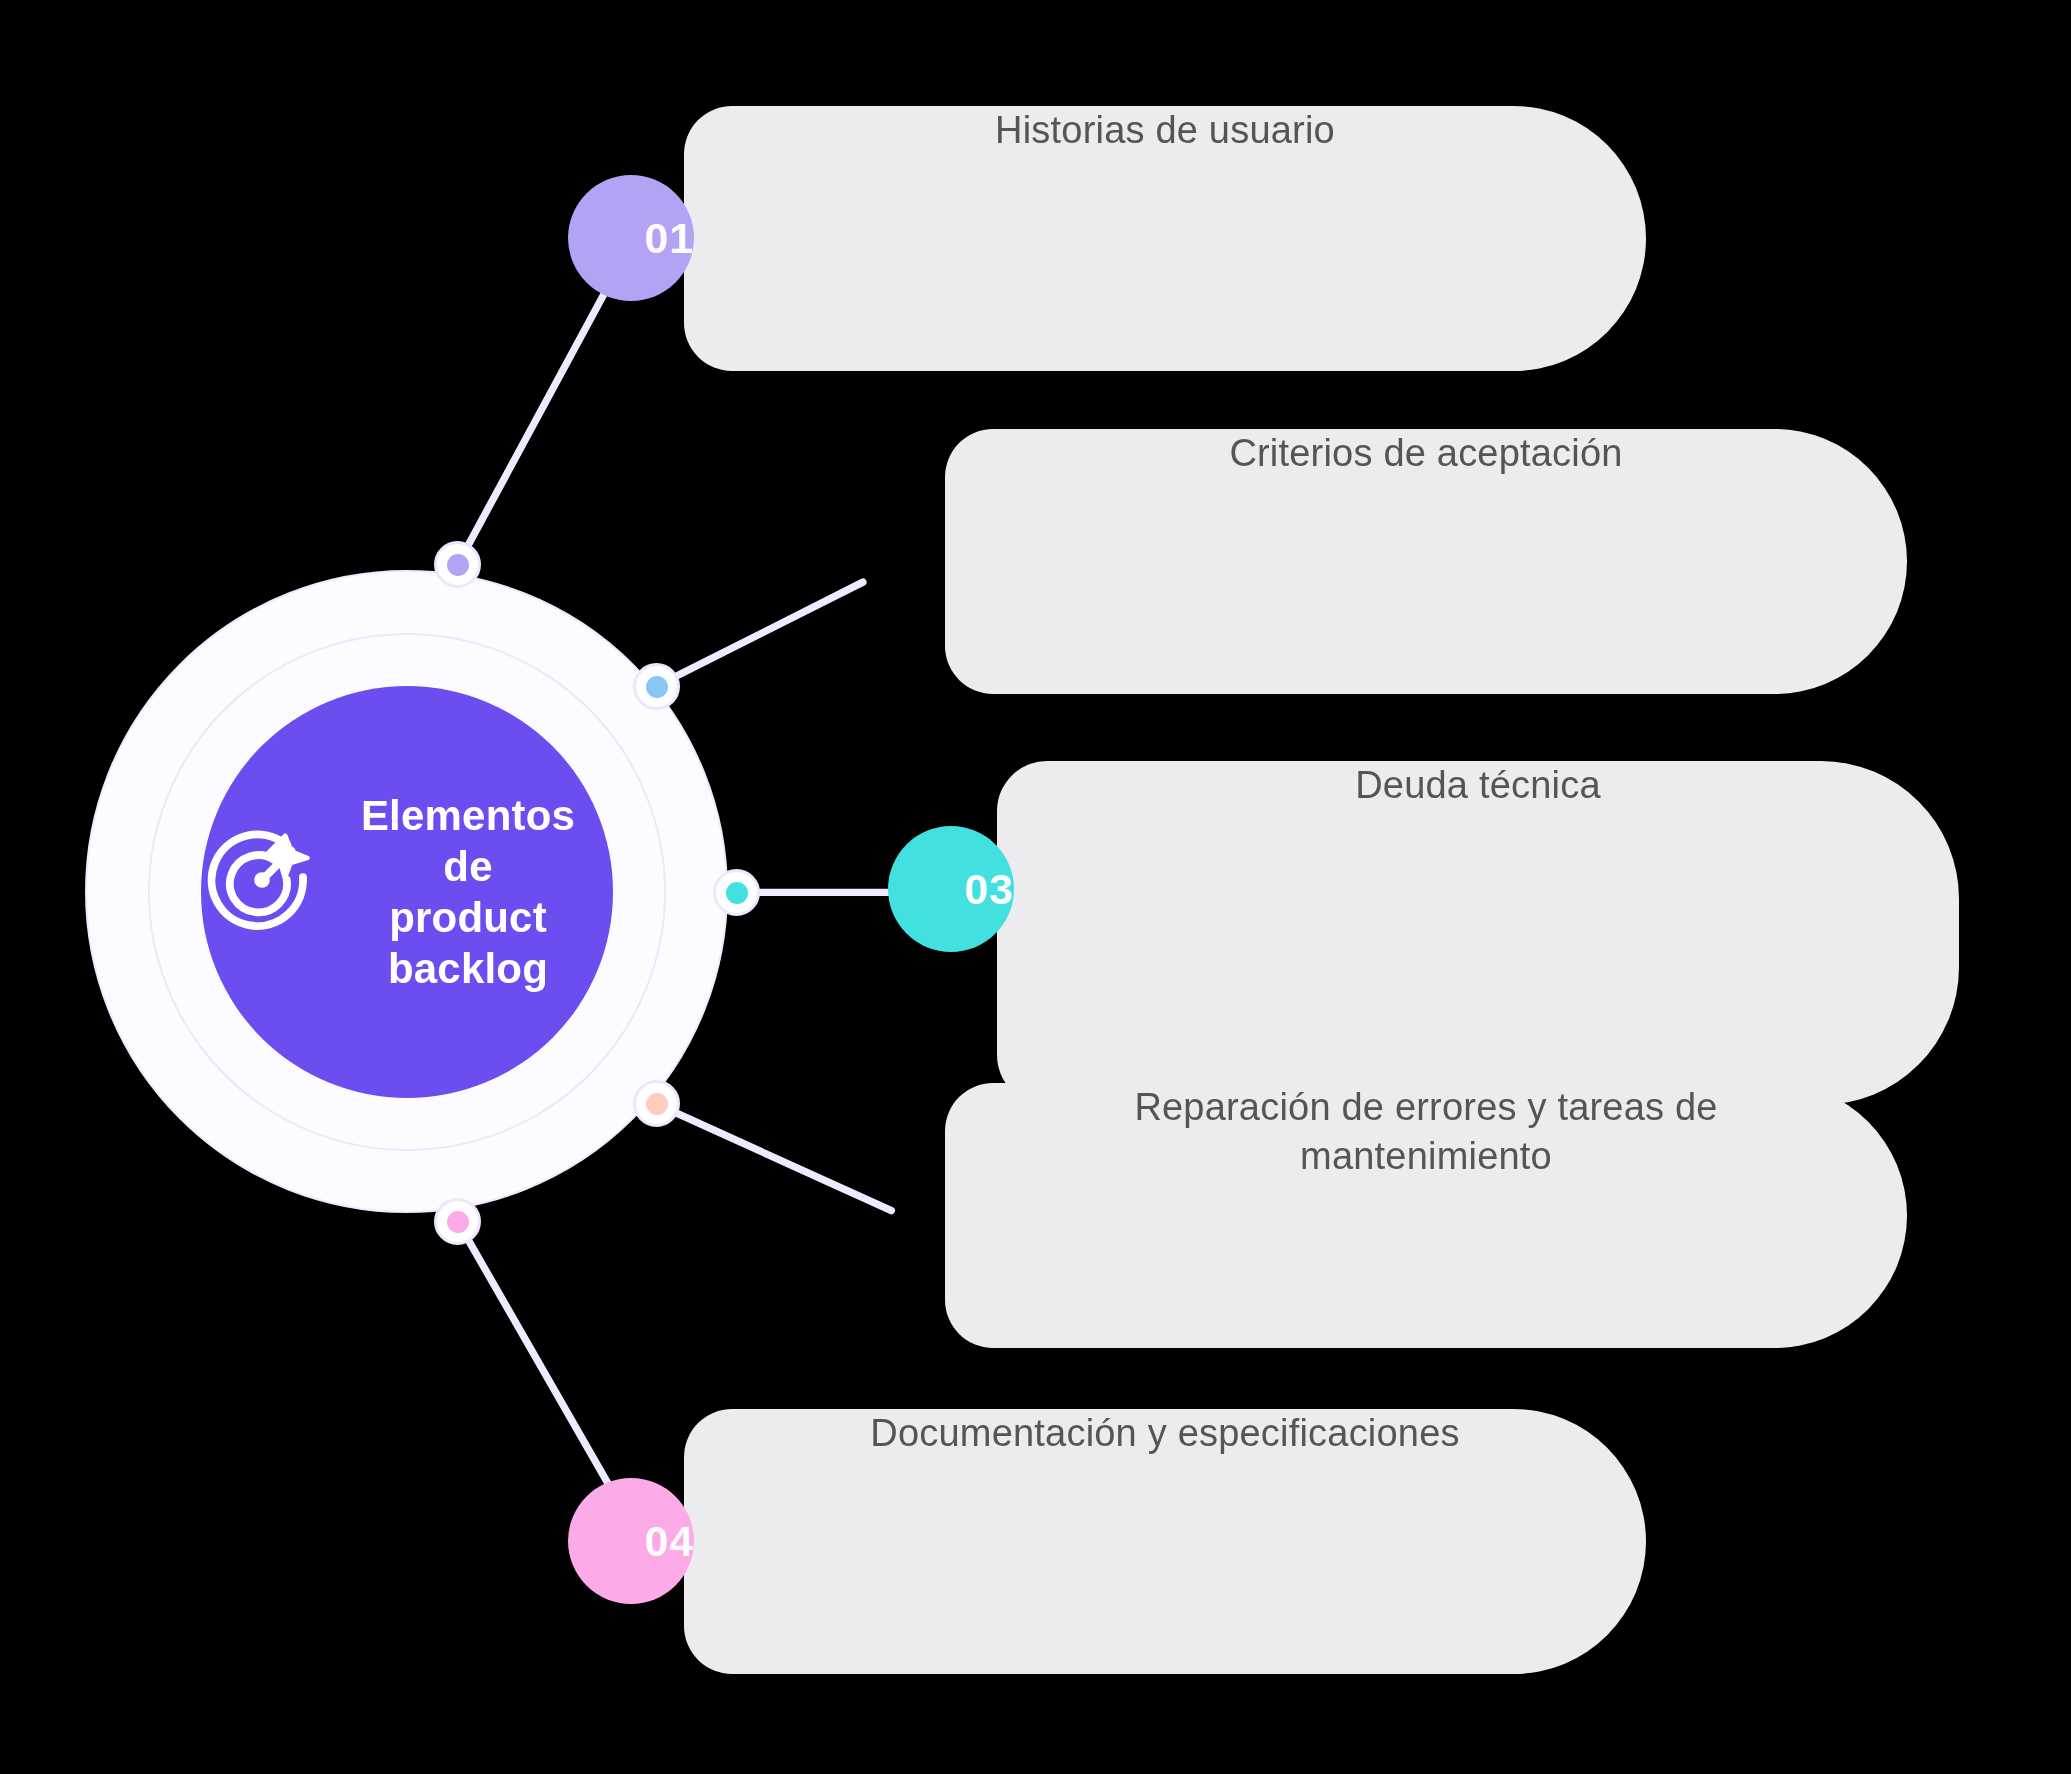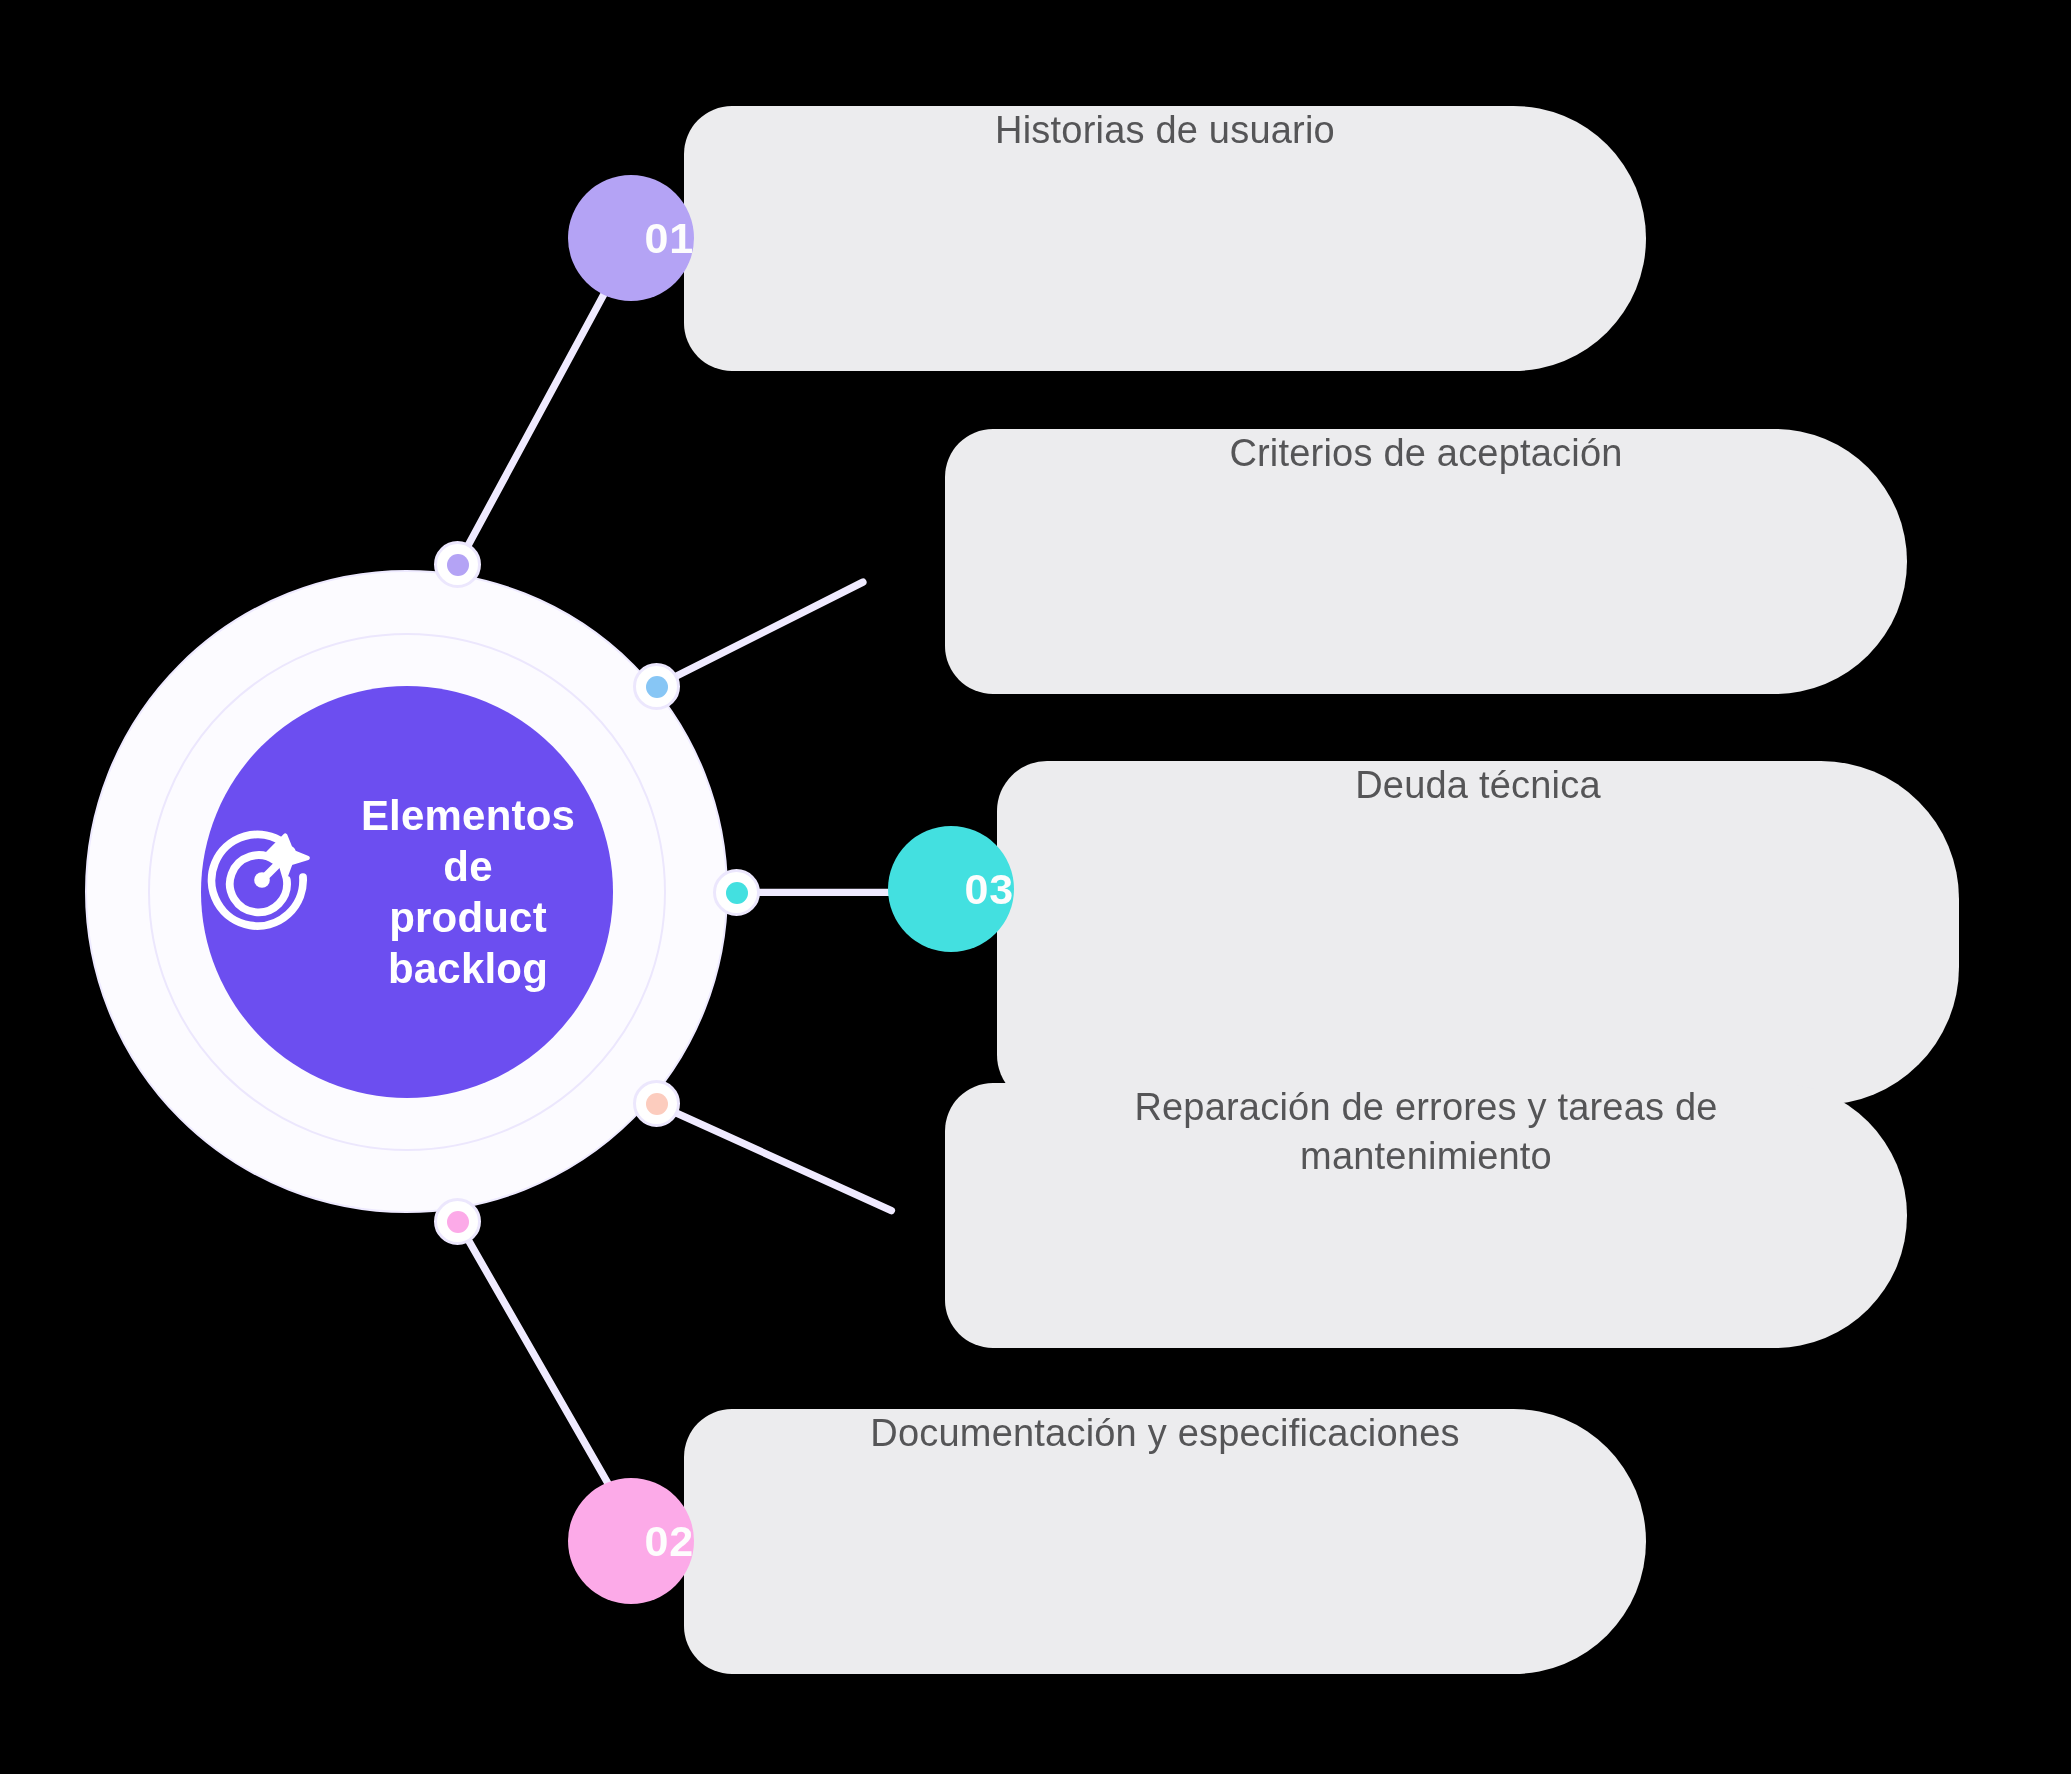--- a/index.html
+++ b/index.html
@@ -135,21 +135,21 @@
     <span>01</span>
   </div>
 
 
   <div class="badge" style="left:888px;top:826px;width:126px;height:126px;background:#43e0e0;">
     <span>03</span>
   </div>
 
 
   <div class="badge" style="left:568px;top:1478px;width:126px;height:126px;background:#fcaae8;">
-    <span>02</span>
+    <span>04</span>
   </div>
 
   <div class="hub-outer" style="left:85px;top:570px;width:643px;height:643px;"></div>
 
   <div class="hub-ring" style="left:148px;top:633px;width:518px;height:518px;"></div>
 
   <div class="hub-core" style="left:201px;top:686px;width:412px;height:412px;">
     <div class="hub-icon">
       <svg width="122" height="122" viewBox="0 0 64 64" xmlns="http://www.w3.org/2000/svg" fill="none" stroke="#ffffff" stroke-width="4.1" stroke-linecap="round" stroke-linejoin="round">
         <path d="M43.5 12.6A24 24 0 1 0 53.5 30.5"></path>

